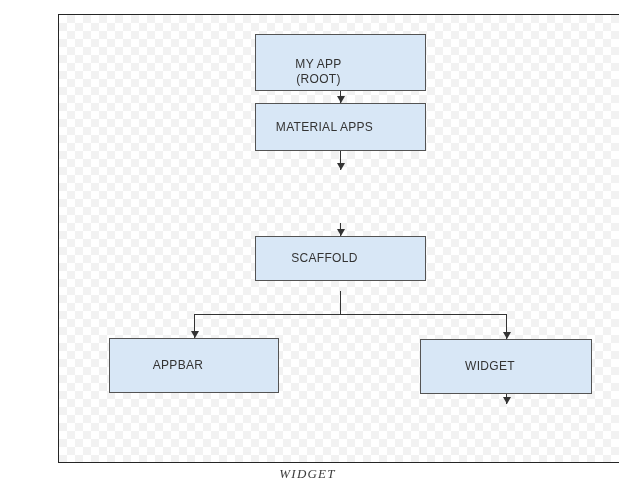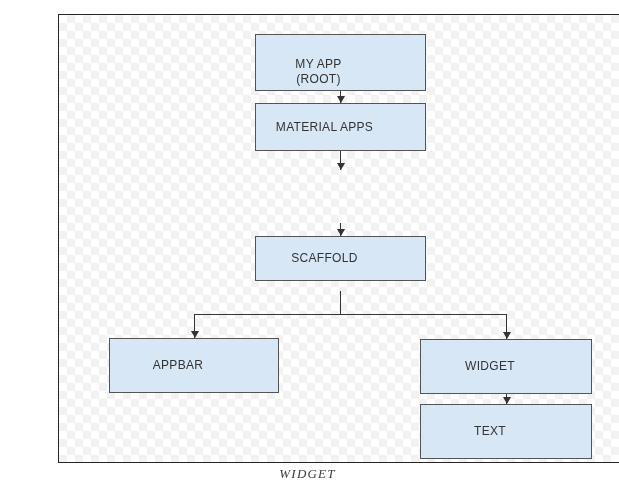--- a/index.html
+++ b/index.html
@@ -103,23 +103,20 @@
     </div>
     <div class="node" style="left:196px; top:221px; width:171px; height:45px;">
       <span>SCAFFOLD</span>
     </div>
     <div class="node" style="left:50px;  top:323px; width:170px; height:55px;">
       <span>APPBAR</span>
     </div>
     <div class="node" style="left:361px; top:324px; width:172px; height:55px;">
       <span>WIDGET</span>
     </div>
-    <div class="node" style="left:361px; top:389px; width:172px; height:55px;">
-      <span>TEXT</span>
-    </div>
 
     <div class="edge-v" style="left:281px; top:76px; height:12px;"></div>
     <div class="arrowhead" style="left:278px; top:81px;"></div>
 
     <div class="edge-v" style="left:281px; top:136px; height:19px;"></div>
     <div class="arrowhead" style="left:278px; top:148px;"></div>
 
     <div class="edge-v" style="left:281px; top:208px; height:13px;"></div>
     <div class="arrowhead" style="left:278px; top:214px;"></div>
 

